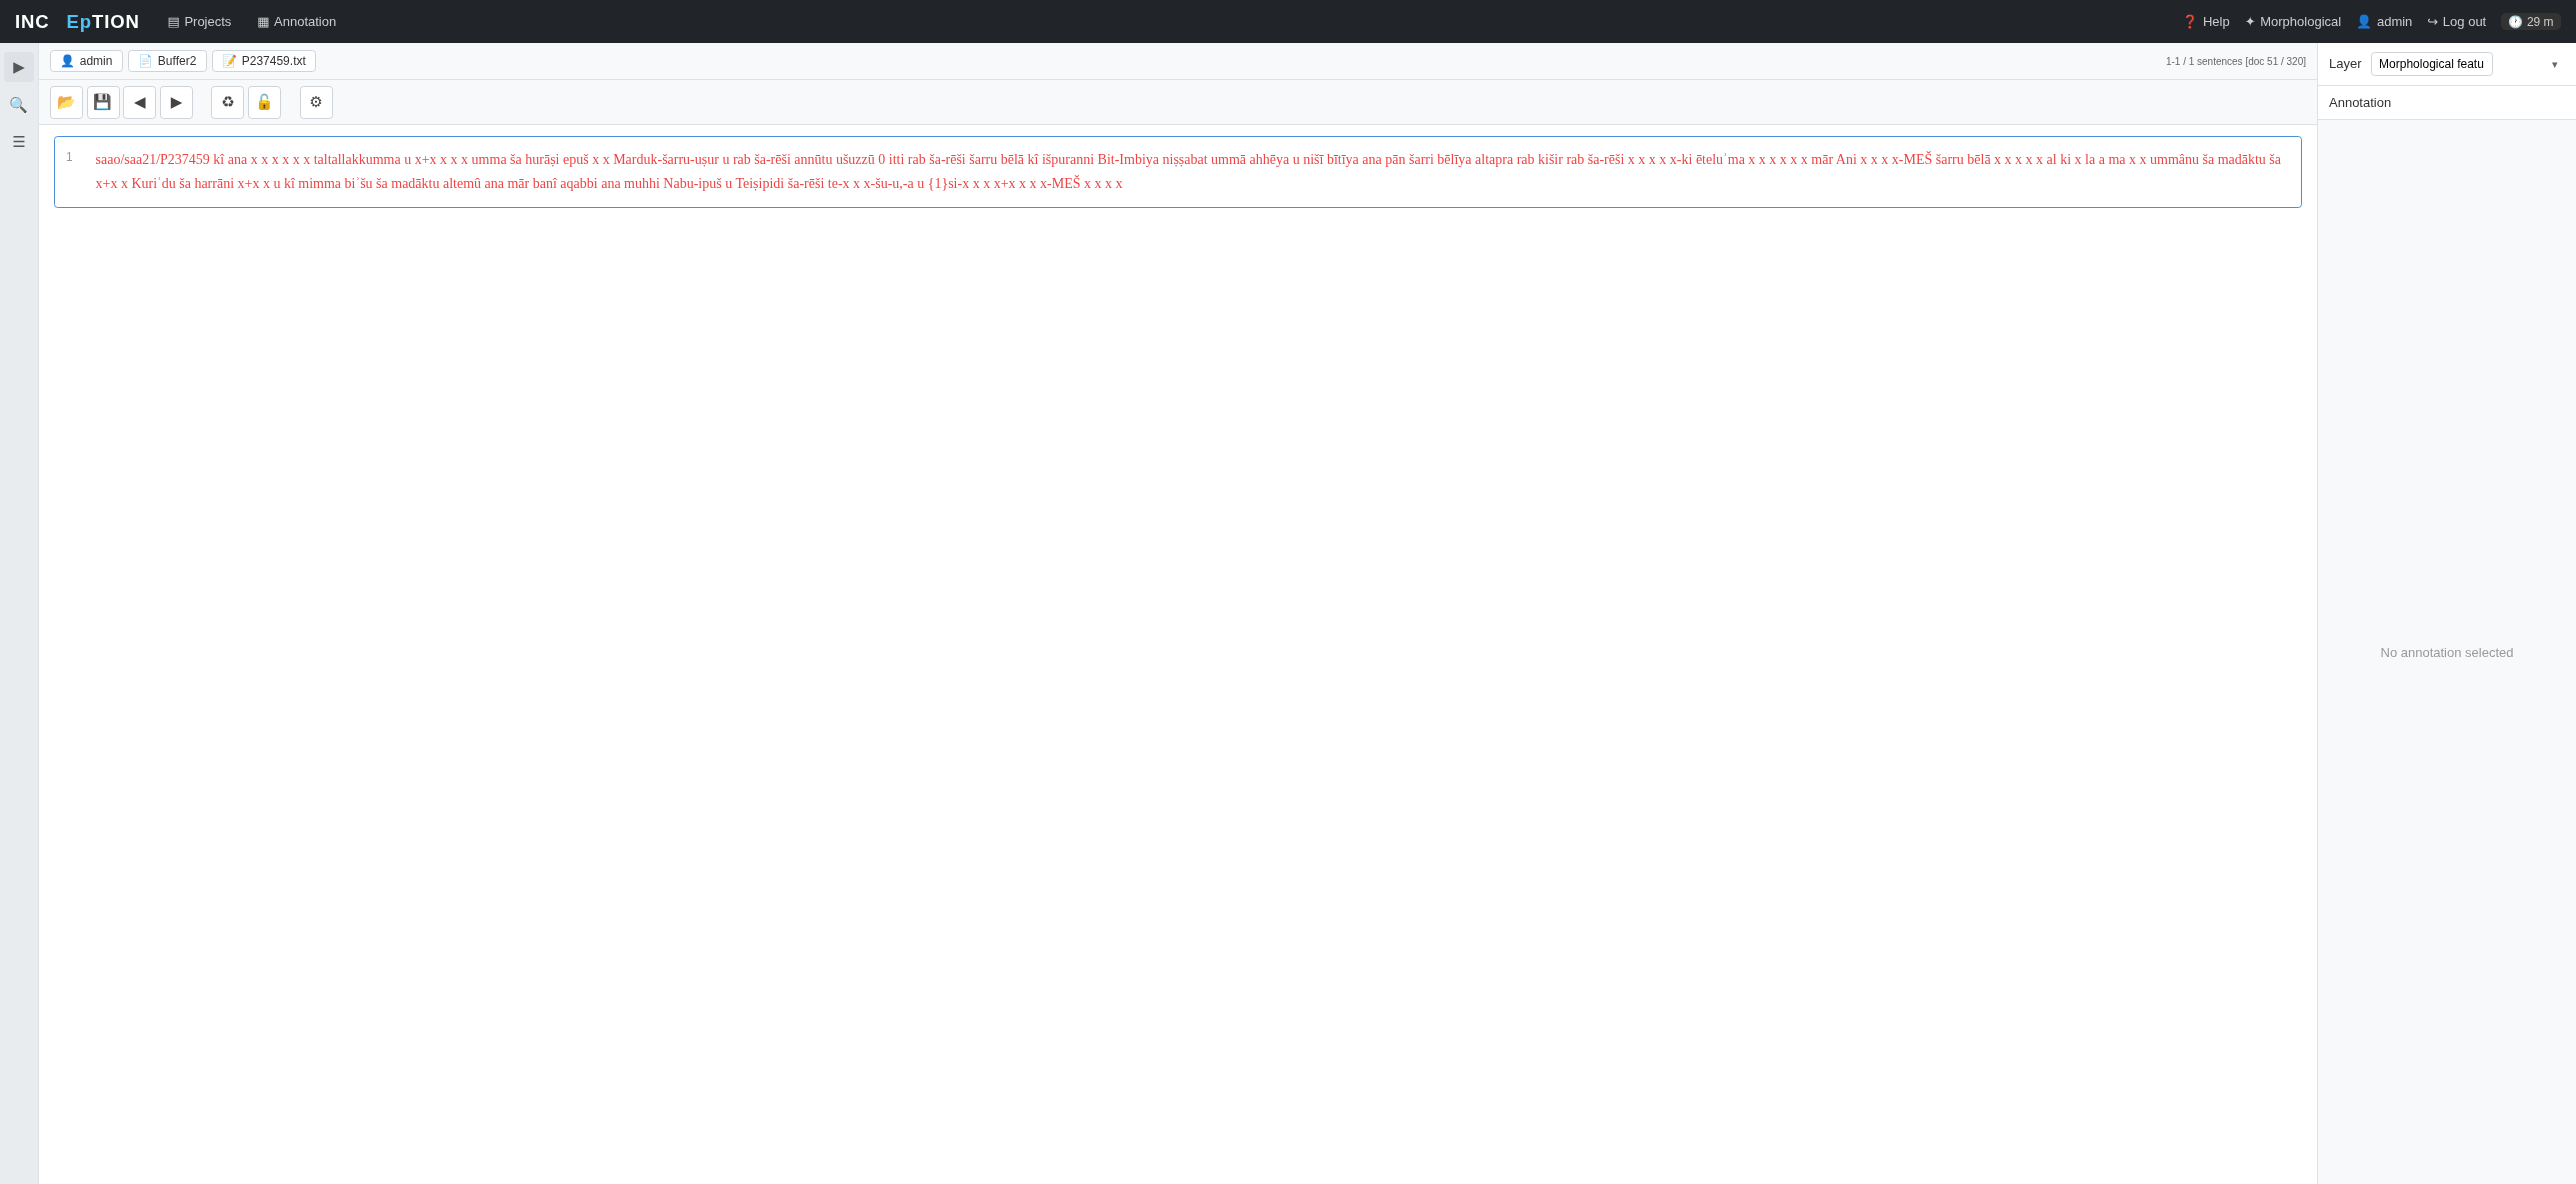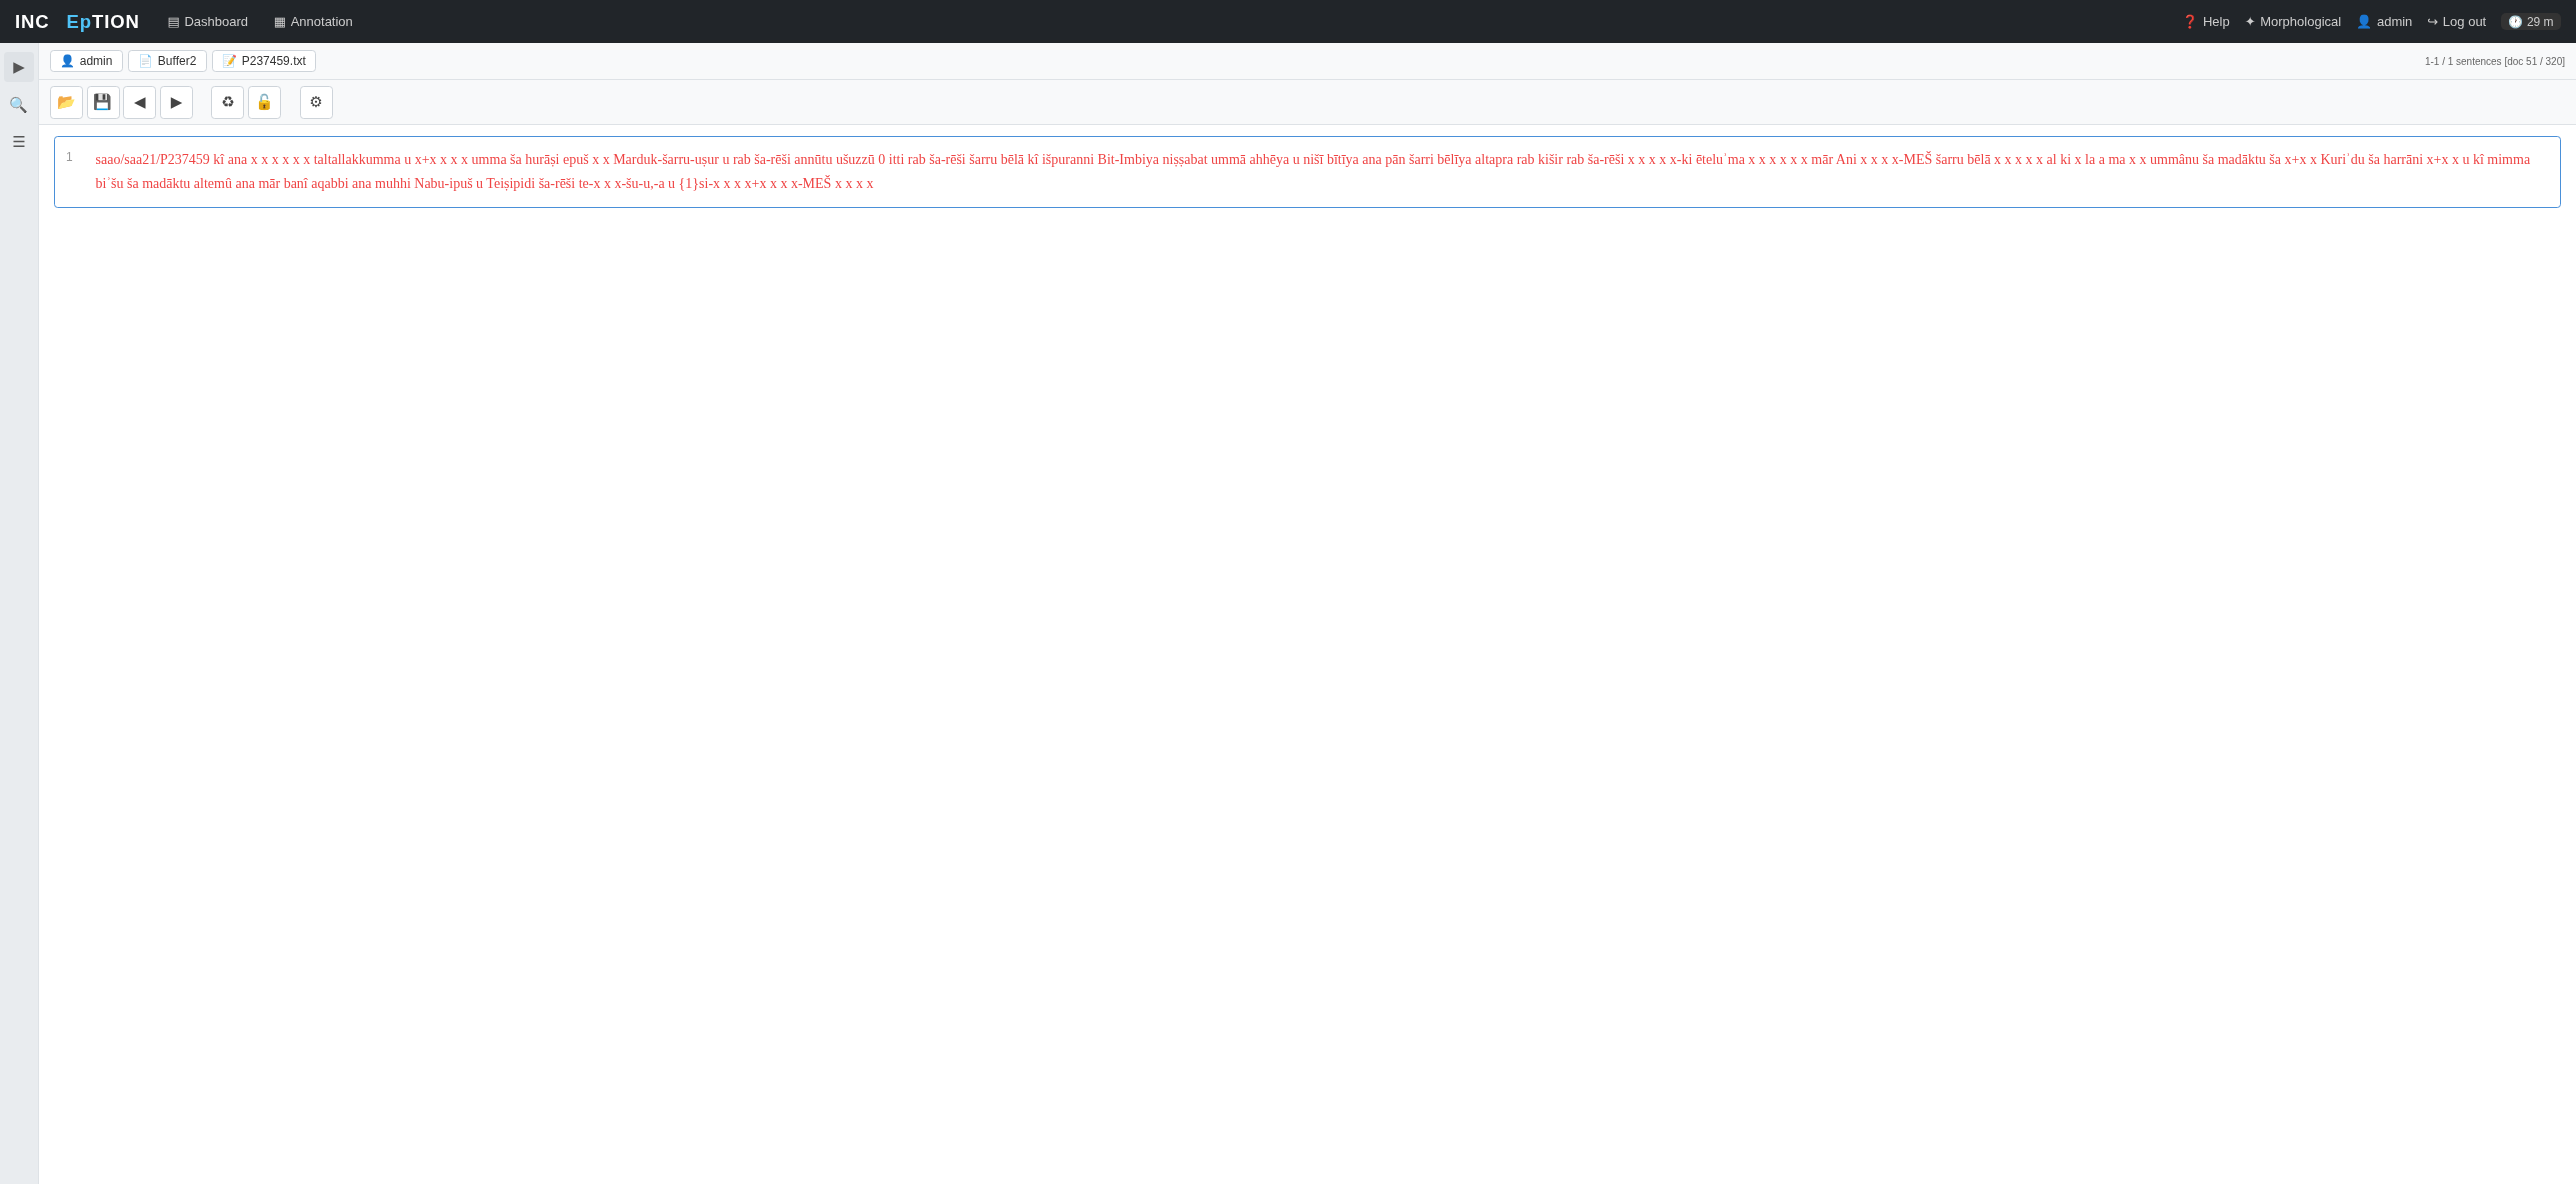--- a/index.html
+++ b/index.html
@@ -242,21 +242,21 @@
 </head>
 <body>
 
 <nav class="navbar">
   <div class="navbar-brand">
     <span>INC</span><span style="color:#4fc3f7;padding-left:17px;">Ep</span><span>TION</span>
   </div>
   <div class="navbar-nav">
     <div class="nav-link">
       <span>▤</span>
-      <span>Dashboard</span>
+      <span>Projects</span>
     </div>
     <div class="nav-link">
       <span>▦</span>
       <span>Annotation</span>
     </div>
   </div>
   <div class="nav-right">
     <div class="nav-right-item">
       <span>❓</span>
       <span>Help</span>
@@ -336,15 +336,29 @@
 
     <div class="annotation-area">
       <div class="sentence-block">
         <div class="sentence-number">1</div>
         <div class="sentence-text">saao/saa21/P237459 kî ana x x x x x x taltallakkumma u x+x x x x umma ša hurāṣi epuš x x Marduk-šarru-uṣur u rab ša-rēši annūtu ušuzzū 0 itti rab ša-rēši šarru bēlā kî išpuranni Bit-Imbiya niṣṣabat ummā ahhēya u nišī bītīya ana pān šarri bēlīya altapra rab kišir rab ša-rēši x x x x x-ki ēteluʾma x x x x x x mār Ani x x x x-MEŠ šarru bēlā x x x x x al ki x la a ma x x ummânu ša madāktu ša x+x x Kuriʾdu ša harrāni x+x x u kî mimma biʾšu ša madāktu altemû ana mār banî aqabbi ana muhhi Nabu-ipuš u Teiṣipidi ša-rēši te-x x x-šu-u,-a u {1}si-x x x x+x x x x-MEŠ x x x x</div>
       </div>
     </div>
 
   </div>
 
+  <div class="right-panel">
+    <div class="right-panel-header">
+      <span class="layer-label">Layer</span>
+      <div class="layer-select-wrapper">
+        <select class="layer-select">
+          <option>Morphological featu</option>
+        </select>
+      </div>
+    </div>
+    <div class="annotation-label">Annotation</div>
+    <div class="no-annotation">
+      <span>No annotation selected</span>
+    </div>
+  </div>
 
 </div>
 
 
 </body></html>

